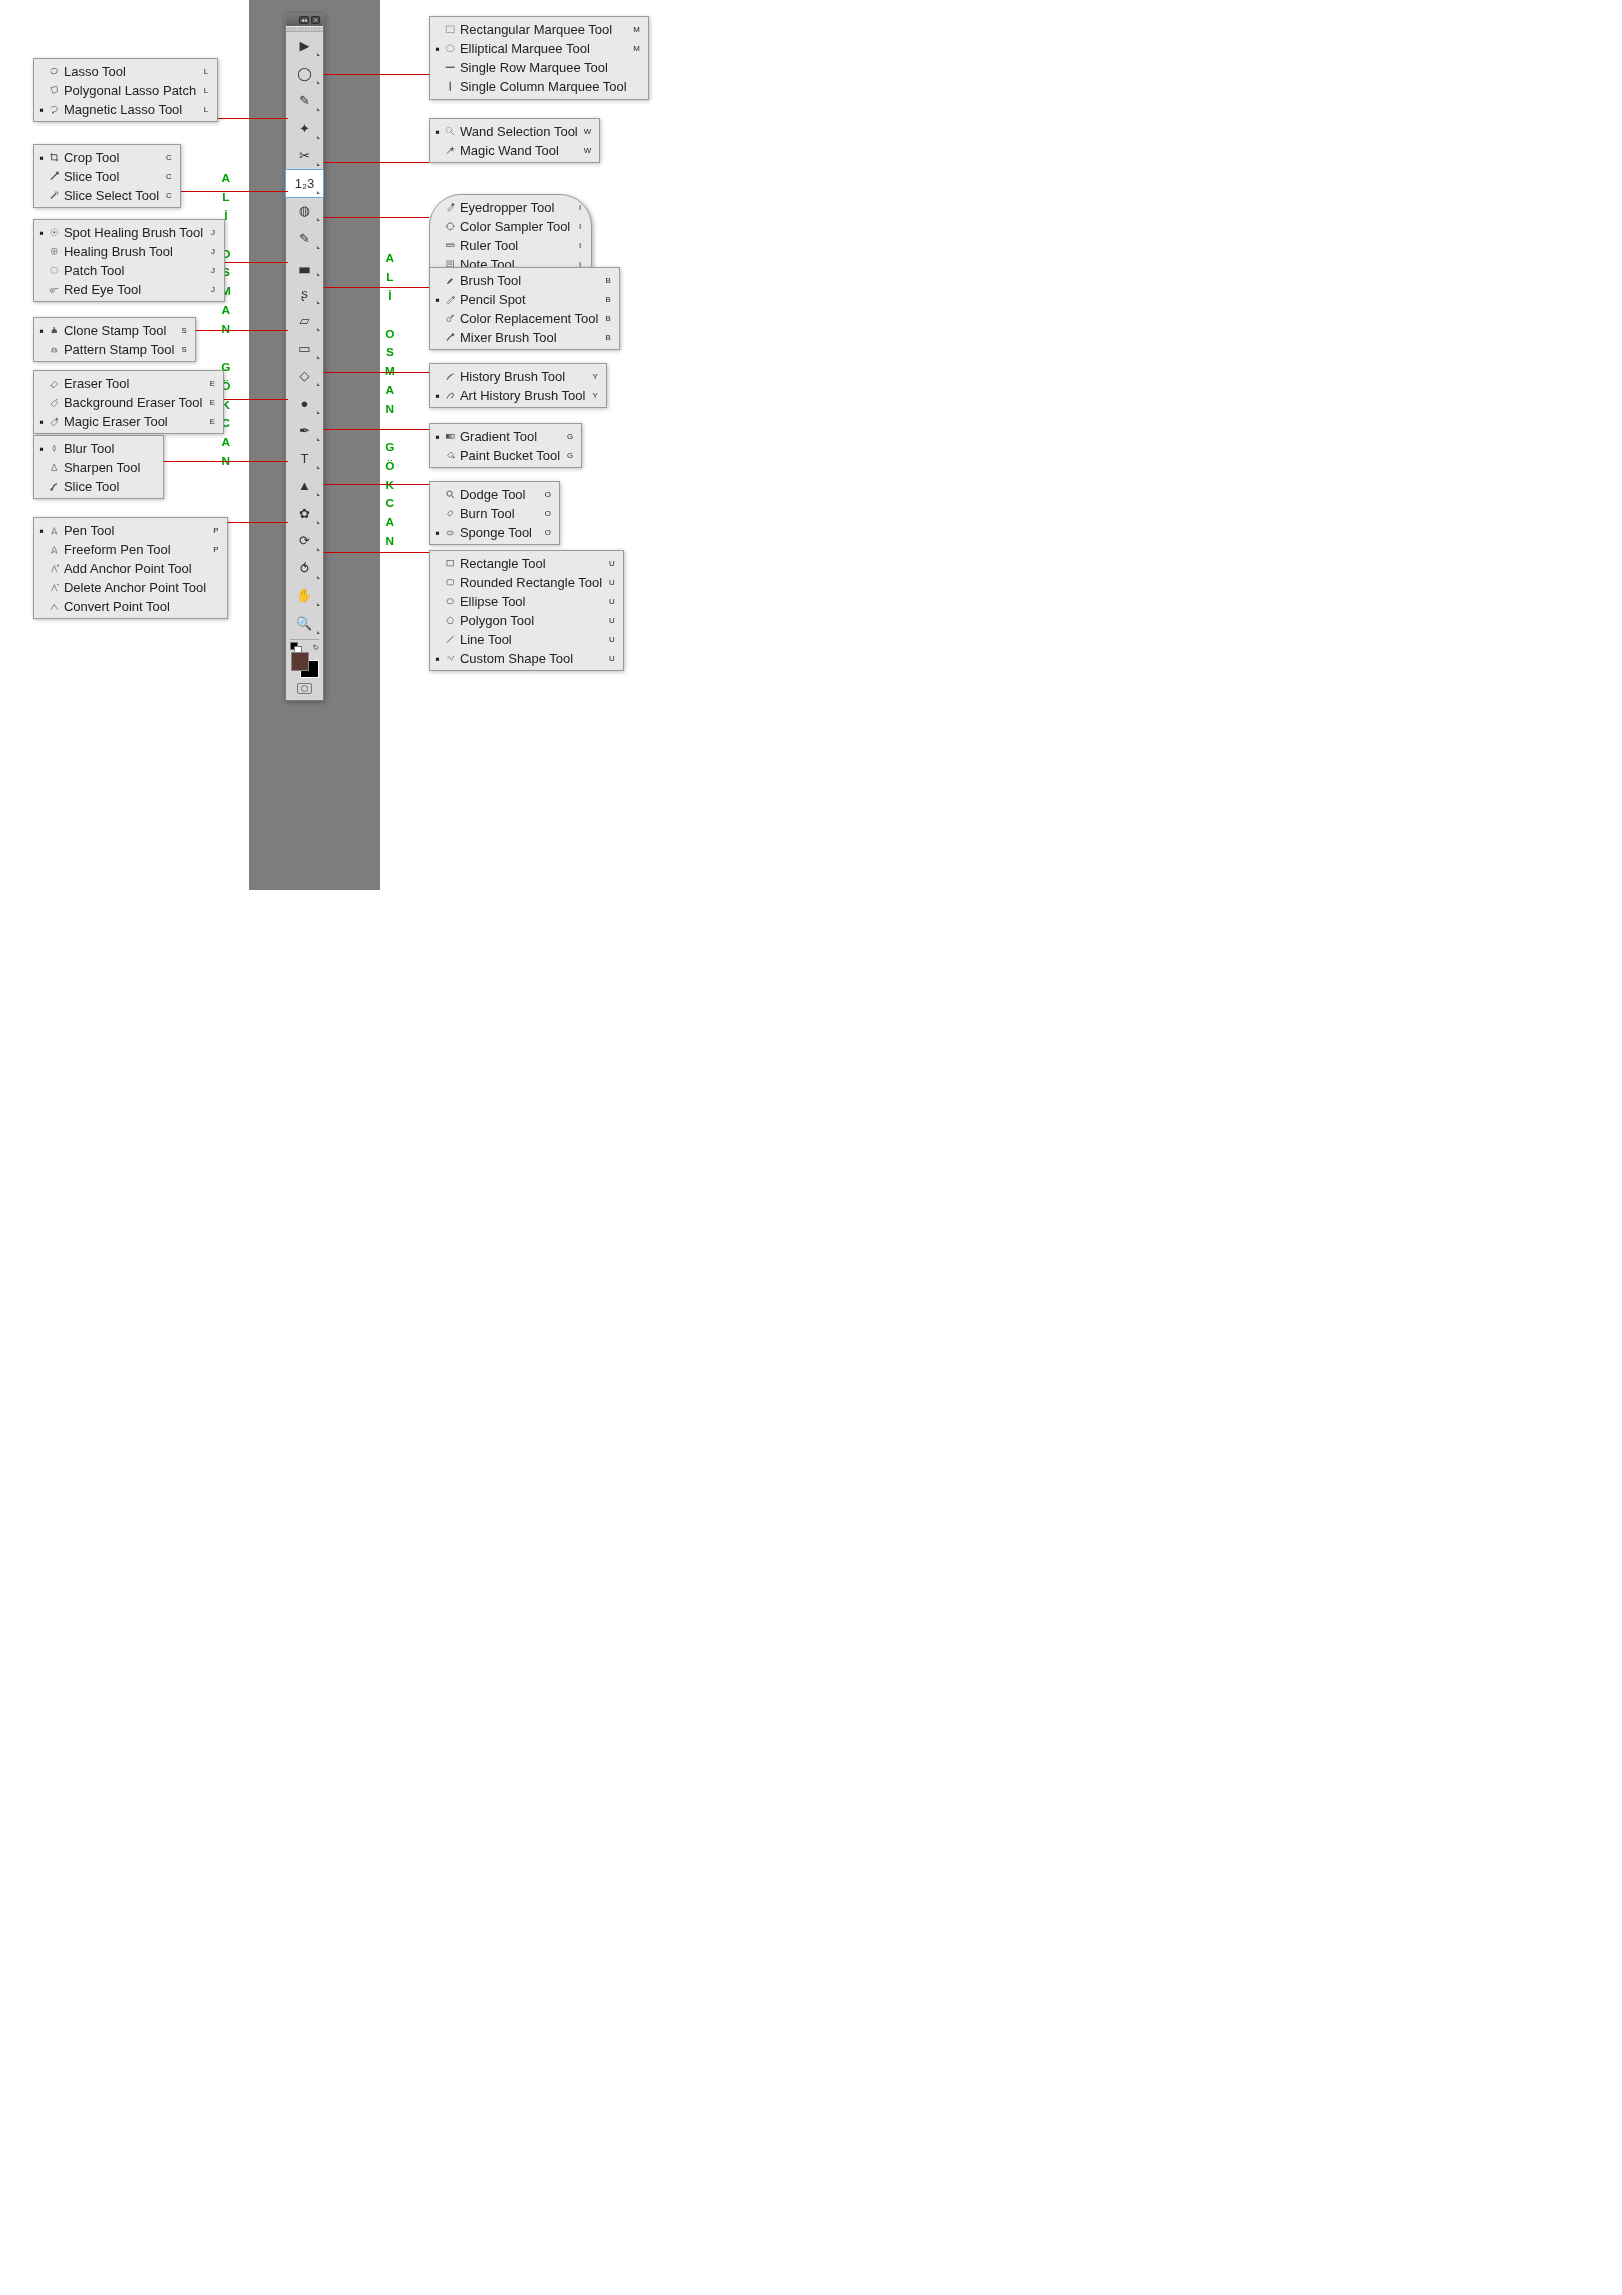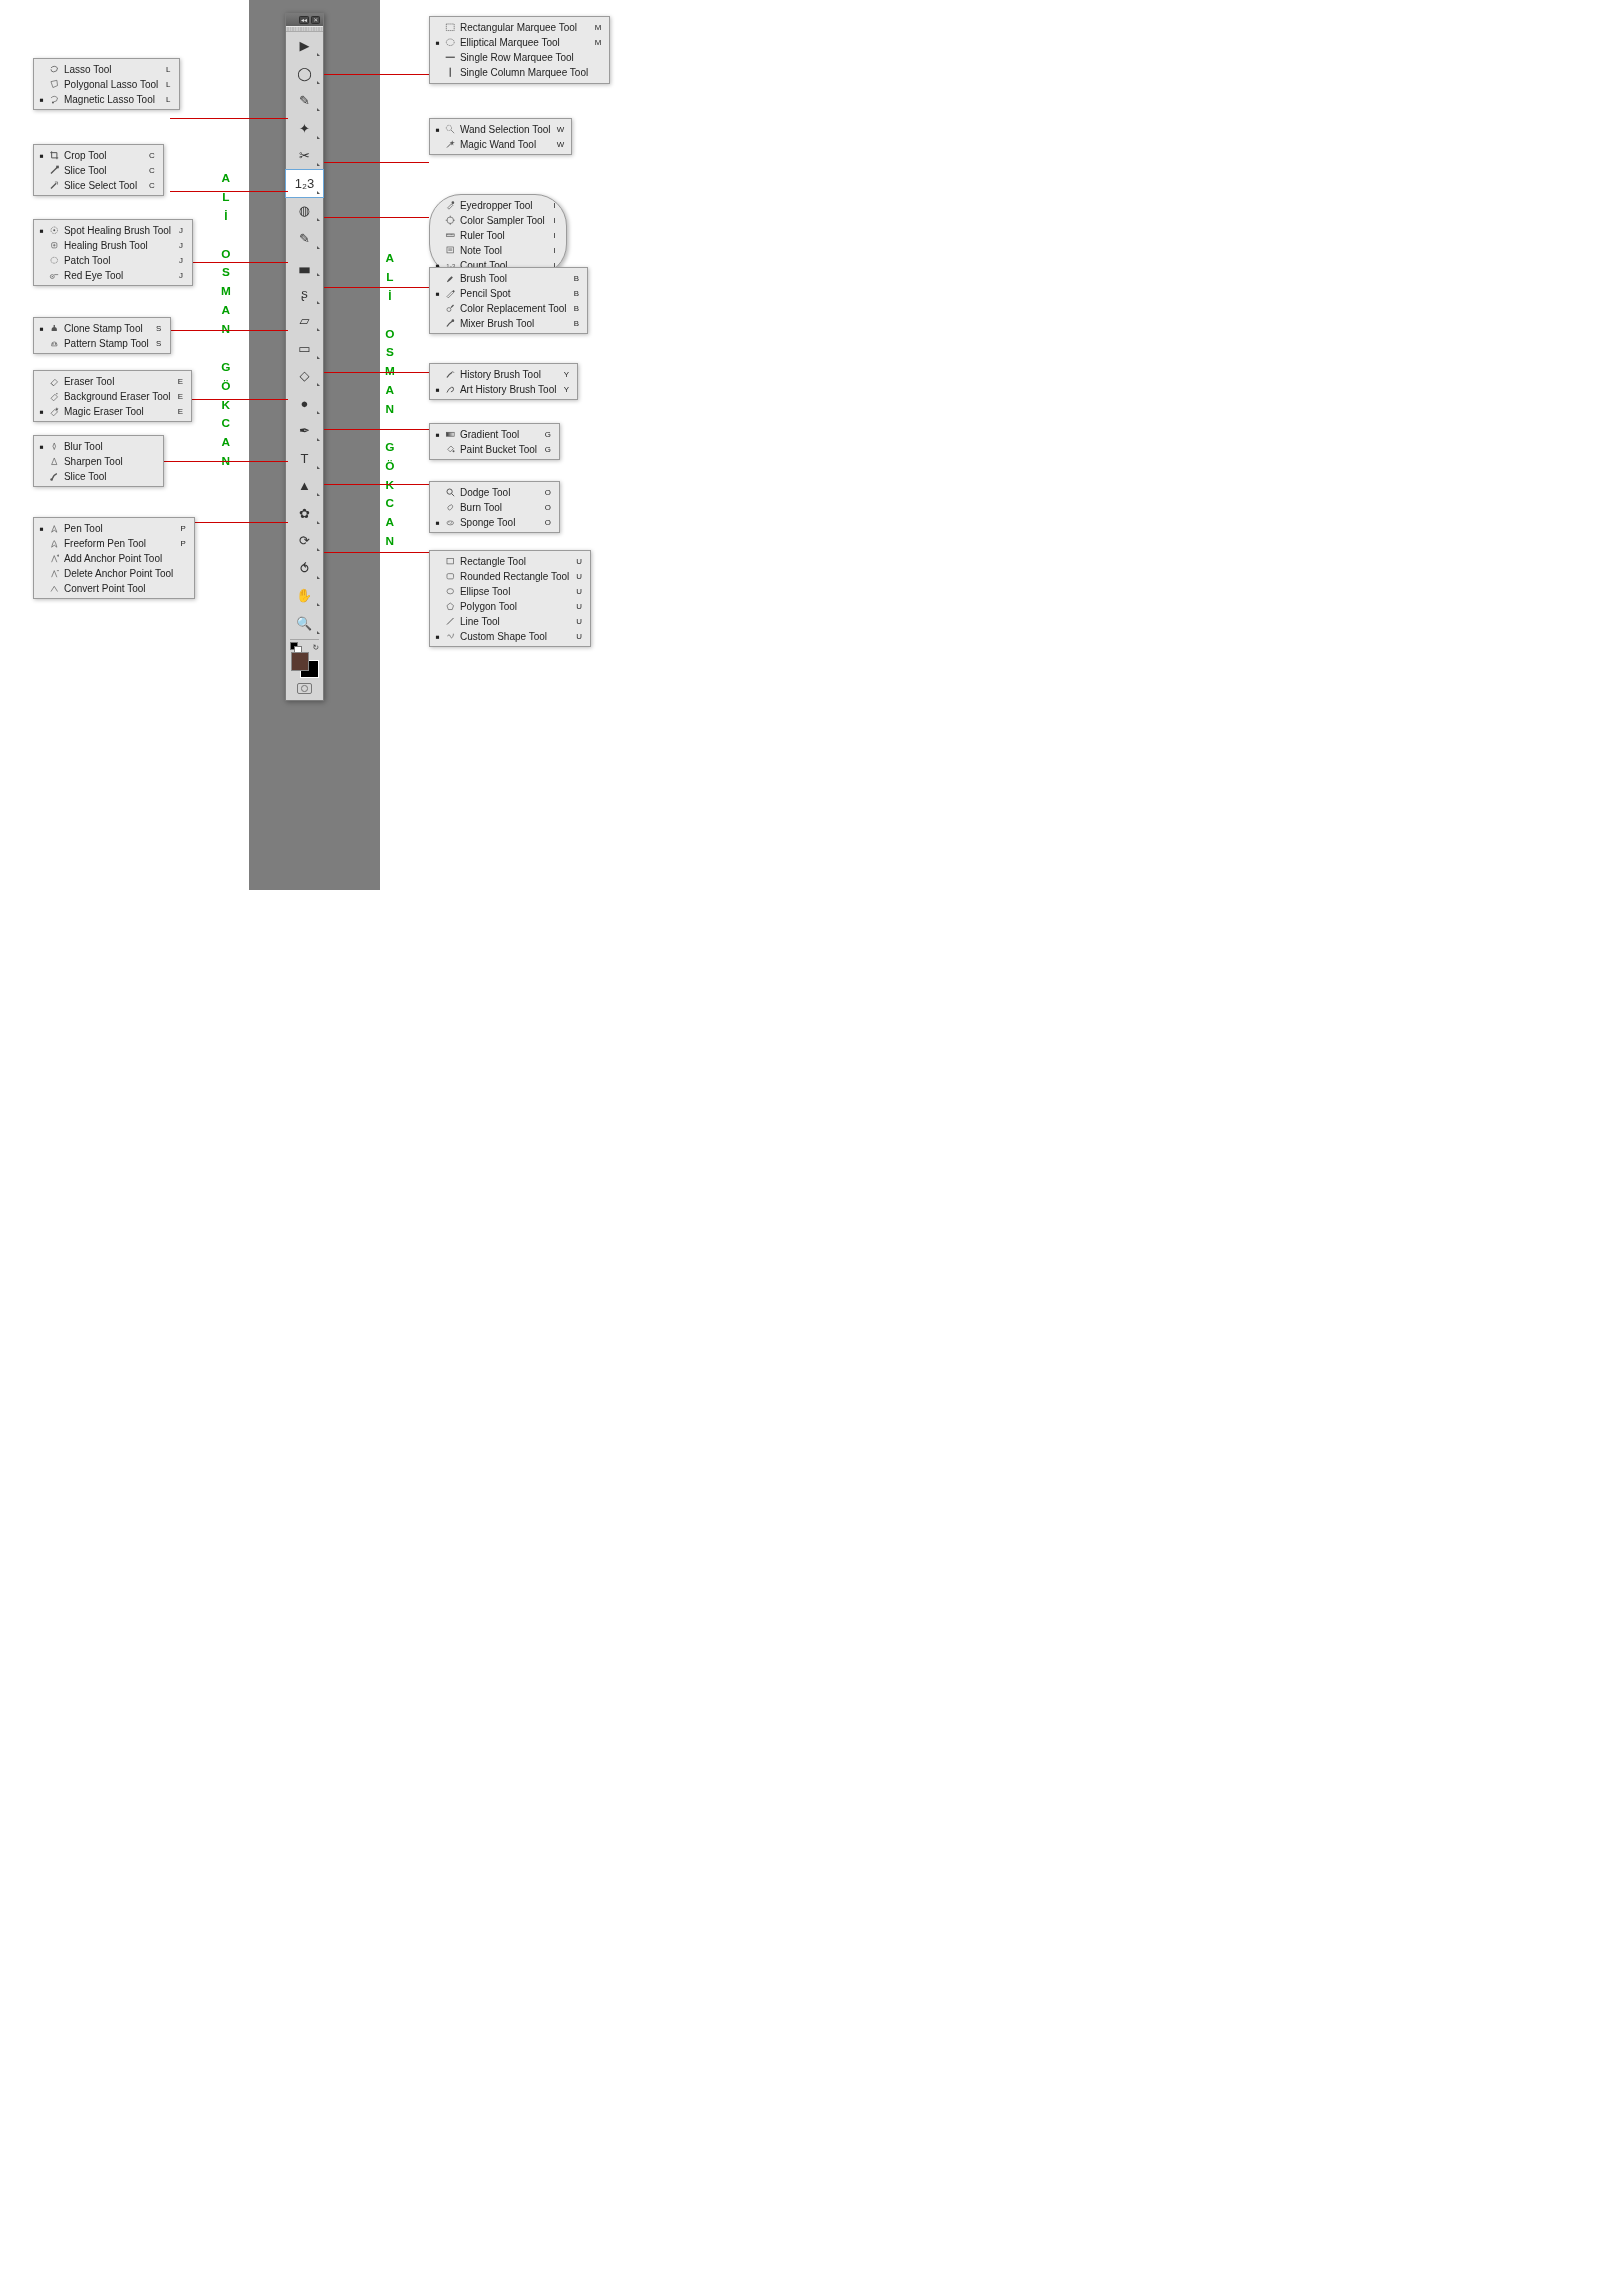--- a/index.html
+++ b/index.html
@@ -130,21 +130,21 @@
     white-space: nowrap;
   }
   .flyout .bullet {
     width: 5.2px; text-align:center; font-size:6.5px;
   }
   .flyout .icon {
     width: 11.8px; height: 10.5px; display:inline-flex;
     align-items:center; justify-content:center;
   }
   .flyout .icon svg { width:10.5px; height:10.5px; }
-  .flyout .label { flex:1; font-size:10px; }
+  .flyout .label { flex:1; font-size:13px; }
   .flyout .sc { width:11.8px; text-align:center; font-size:7.9px; }
 
   
   .connector {
     position:absolute;
     height:0.7px;
     background:#cc0000;
   }
 
   
@@ -388,21 +388,21 @@
           <span class="label">Lasso Tool</span>
           <span class="sc">L</span>
         </div>
         <div class="row">
           <span class="bullet"></span>
           <span class="icon">
             <svg viewBox="0 0 16 16">
               <path d="M3 4 L12 2 L13 10 L6 13 Z" fill="none" stroke="#555"></path>
             </svg>
           </span>
-          <span class="label">Polygonal Lasso Tool</span>
+          <span class="label">Polygonal Lasso Patch</span>
           <span class="sc">L</span>
         </div>
         <div class="row">
           <span class="bullet">■</span>
           <span class="icon">
             <svg viewBox="0 0 16 16">
               <path d="M3 6 Q8 1 13 6 Q13 12 7 12" fill="none" stroke="#555"></path>
               <circle cx="6" cy="13" r="1.5" fill="#555"></circle>
             </svg>
           </span>

